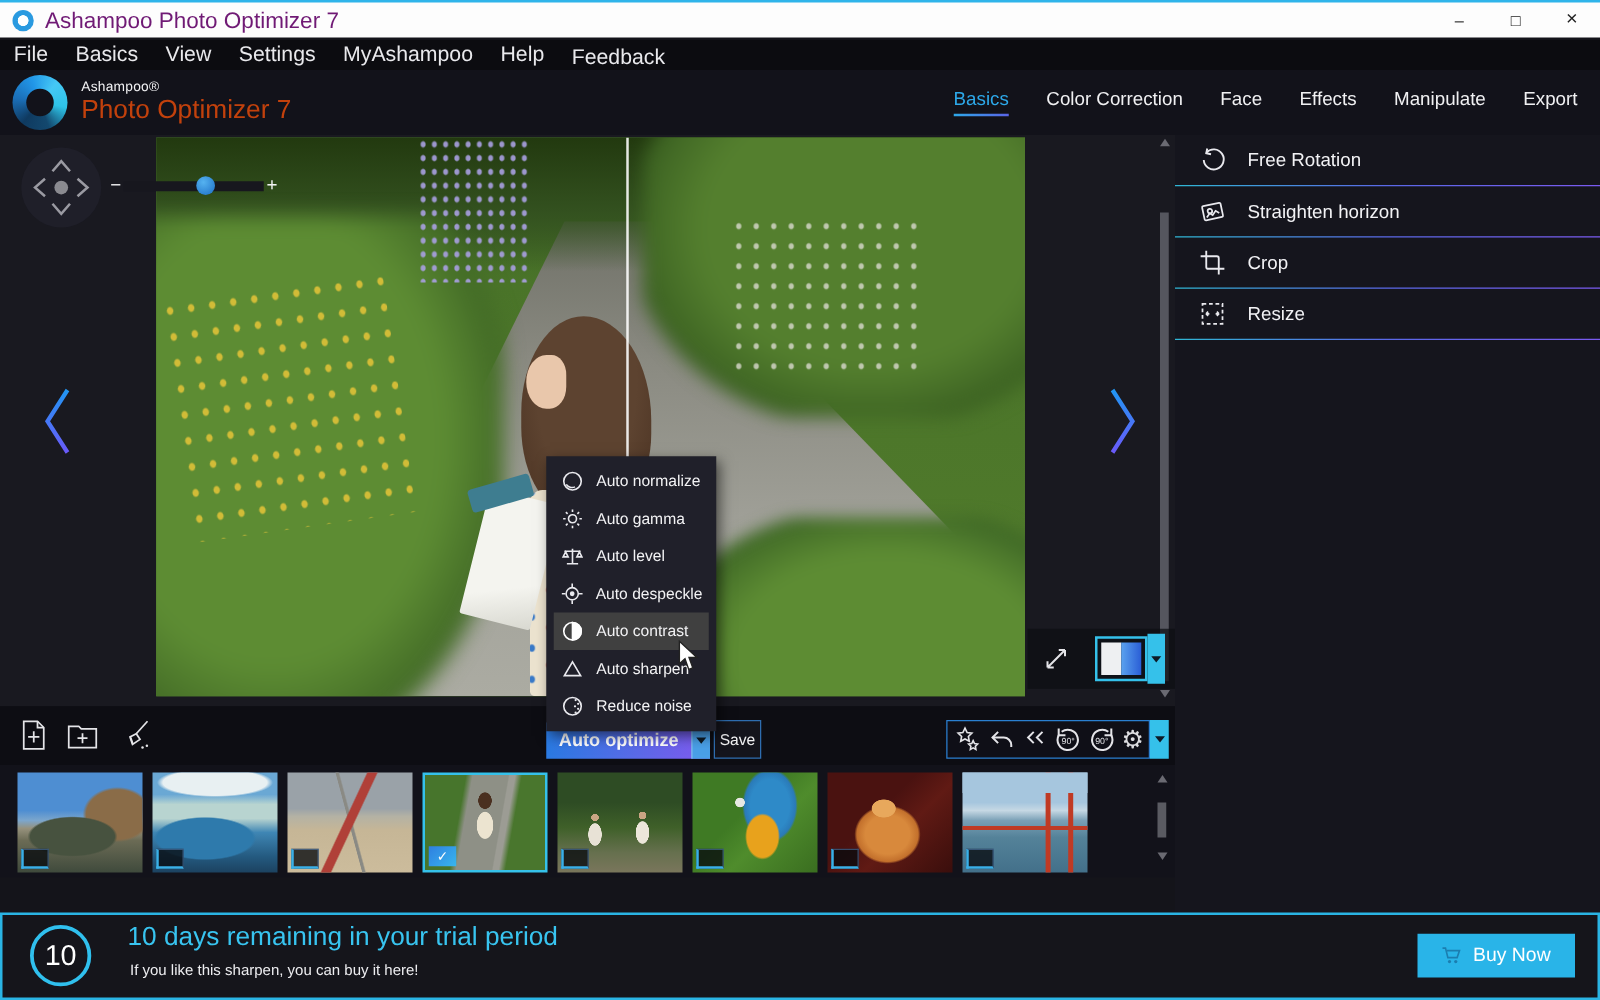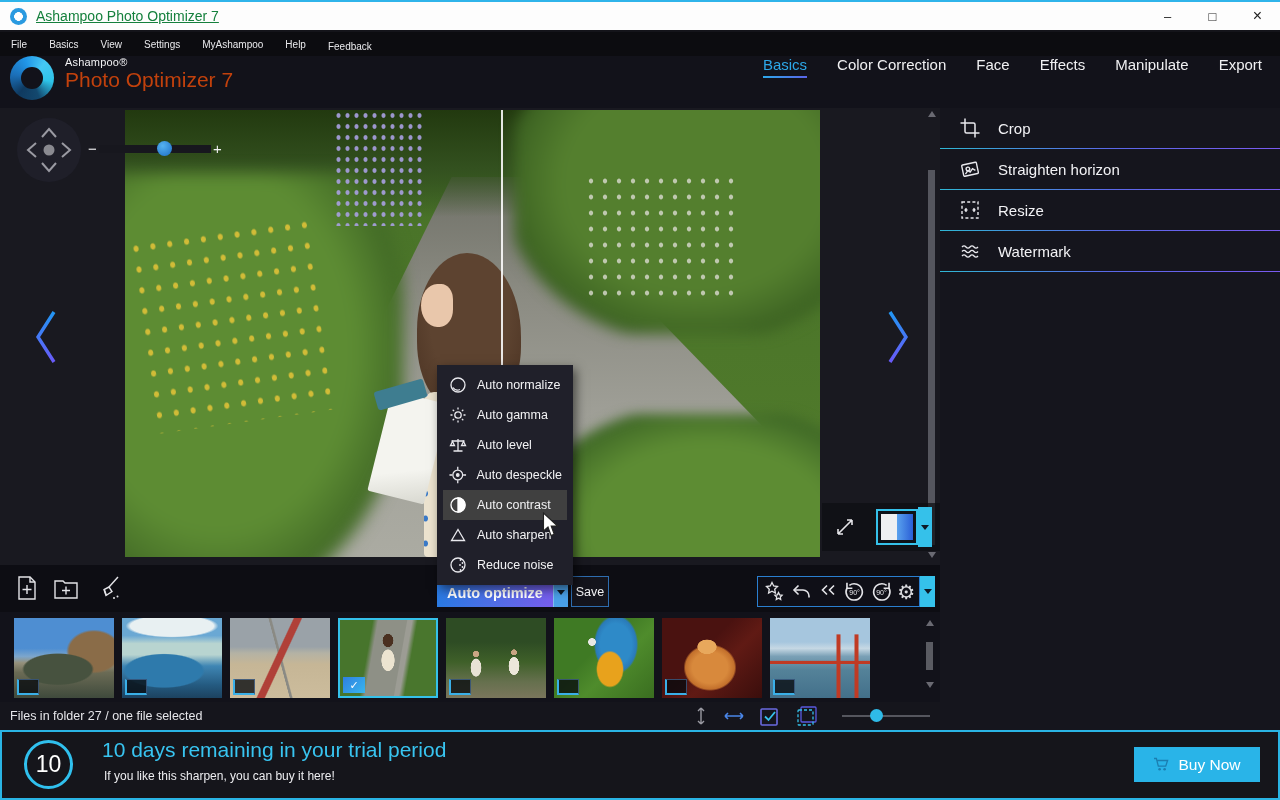--- a/index.html
+++ b/index.html
@@ -5,35 +5,35 @@
   * { margin:0; padding:0; box-sizing:border-box; }
   body { background:#000; font-family:"Liberation Sans", sans-serif; }
   .app { position:relative; width:1280px; height:800px; background:#14141a; overflow:hidden; }
   svg { display:block; }
 
   
   .titlebar { position:absolute; top:0; left:0; width:1280px; height:30px; background:#fdfdfd;
     border-top:2px solid #2fb4ea; display:flex; align-items:center; z-index:30; }
   .tb-logo { width:17px; height:17px; border-radius:50%; margin-left:10px;
     background:radial-gradient(circle at 50% 50%, #ffffff 0 34%, #2a9ae0 38% 72%, #1b5fa0 73% 100%); }
-  .tb-title { margin-left:9px; font-size:14px; color:#15803d;text-decoration:underline; }
+  .tb-title { margin-left:9px; font-size:18px; color:#701a75; }
   .tb-controls { margin-left:auto; display:flex; height:100%; }
   .tb-btn { width:45px; height:100%; display:flex; align-items:center; justify-content:center;
     color:#222; font-size:13px; cursor:default; }
   .tb-btn.close { font-size:16px; }
 
   
   .menubar { position:absolute; top:32px; left:0; width:1280px; height:24px; background:#0c0c10;
     display:flex; align-items:center; z-index:29; }
-  .menu-item { padding:3px 11px; color:#e9e9ec; font-size:10px; }
+  .menu-item { padding:3px 11px; color:#e9e9ec; font-size:17px; }
   .menu-item.lowered { position:relative; top:2px; }
 
   
   .appheader { position:absolute; top:56px; left:0; width:1280px; height:52px; background:#12121a;
-    display:flex; align-items:flex-start; z-index:28; }
+    display:flex; align-items:center; z-index:28; }
   .hlogo { position:relative; width:44px; height:44px; border-radius:50%; margin-left:10px;
     background:conic-gradient(from 220deg, #0f3a60, #1b6fb8, #2196e8, #45c8f5, #2ec4e8, #13486e, #0f3a60); }
   .hlogo-hole { position:absolute; left:11px; top:11px; width:22px; height:22px; border-radius:50%; background:#12121a; }
   .brand { margin-left:11px; }
   .brand-top { color:#f2f2f4; font-size:11px; letter-spacing:.2px; }
   .brand-bottom { color:#c2410c; font-size:21px; margin-top:0px; }
   .tabs { margin-left:auto; margin-right:18px; display:flex; gap:30px; align-items:flex-end; padding-bottom:0px; }
   .tab { color:#f0f0f2; font-size:15px; padding-bottom:6px; }
   .tab.active { color:#2da8e9; position:relative; }
   .tab.active::after { content:""; position:absolute; left:0; right:0; bottom:1px; height:2px;
@@ -497,75 +497,52 @@
           <div class="badge"></div>
         </div>
     </div>
     <div class="strip-scroll">
       <div class="ss-up"></div>
       <div class="ss-thumb"></div>
       <div class="ss-down"></div>
     </div>
   </div>
 
-  <div class="statusbar">
-    <span class="status-text">Files in folder 27 / one file selected</span>
-    <div class="status-icons">
-      <svg width="18" height="20" viewBox="0 0 18 20" stroke="#9a9aa2" stroke-width="1.4" fill="none">
-        <path d="M9 2v16M9 2L6 5M9 2l3 3M9 18l-3-3M9 18l3-3"></path>
-      </svg>
-      <svg width="22" height="16" viewBox="0 0 22 16" stroke="#4a86e8" stroke-width="1.6" fill="none">
-        <path d="M2 8h18M2 8l3-3M2 8l3 3M20 8l-3-3M20 8l-3 3"></path>
-      </svg>
-      <svg width="24" height="24" viewBox="0 0 24 24" fill="none">
-        <rect x="3" y="5" width="16" height="16" rx="1" stroke="#6a6ae0" stroke-width="1.6"></rect>
-        <path d="M7 12.5l3.5 3.5L17 8" stroke="#35c1ea" stroke-width="1.8"></path>
-      </svg>
-      <svg width="24" height="24" viewBox="0 0 24 24" fill="none">
-        <rect x="6" y="3" width="15" height="15" rx="1" stroke="#5a5ae0" stroke-width="1.3"></rect>
-        <rect x="3" y="6" width="15" height="15" rx="1" stroke="#35c1ea" stroke-width="1.3" stroke-dasharray="3 2"></rect>
-      </svg>
-      <div class="size-slider">
-        <div class="size-thumb"></div>
-      </div>
-    </div>
-  </div>
 
   <div class="sidebar">
     <div class="side-row">
       <svg width="24" height="24" viewBox="0 0 24 24" stroke="#e9e9ee" stroke-width="1.5" fill="none">
-        <path d="M7 2.5v13a1.5 1.5 0 0 0 1.5 1.5h13"></path>
-          <path d="M2.5 7h13A1.5 1.5 0 0 1 17 8.5v13"></path>
-      </svg>
-      <span class="side-label">Crop</span>
+        <path d="M7 6.2A8 8 0 1 1 5 12"></path>
+          <path d="M7.8 2.8L7 6.6l3.8.8"></path>
+      </svg>
+      <span class="side-label">Free Rotation</span>
     </div>
     <div class="side-row">
       <svg width="24" height="24" viewBox="0 0 24 24" stroke="#e9e9ee" stroke-width="1.4" fill="none">
         <g transform="rotate(-12 12 12)">
           <rect x="4.5" y="6.5" width="15" height="11.5" rx="1"></rect>
           <circle cx="10" cy="11.5" r="1.8"></circle>
           <path d="M6.5 16l3-2.8 2 1.8 3-2.8 2.5 2.3"></path>
         </g>
       </svg>
       <span class="side-label">Straighten horizon</span>
     </div>
     <div class="side-row">
+      <svg width="24" height="24" viewBox="0 0 24 24" stroke="#e9e9ee" stroke-width="1.5" fill="none">
+        <path d="M7 2.5v13a1.5 1.5 0 0 0 1.5 1.5h13"></path>
+          <path d="M2.5 7h13A1.5 1.5 0 0 1 17 8.5v13"></path>
+      </svg>
+      <span class="side-label">Crop</span>
+    </div>
+    <div class="side-row">
       <svg width="24" height="24" viewBox="0 0 24 24" stroke="#e9e9ee" stroke-width="1.4" fill="none">
         <rect x="4" y="4" width="16" height="16" stroke-dasharray="3 2.2"></rect>
         <path d="M9.5 12H6.8M6.8 12l1.7-1.7M6.8 12l1.7 1.7M14.5 12h2.7M17.2 12l-1.7-1.7M17.2 12l-1.7 1.7"></path>
       </svg>
       <span class="side-label">Resize</span>
-    </div>
-    <div class="side-row">
-      <svg width="24" height="24" viewBox="0 0 24 24" stroke="#e9e9ee" stroke-width="1.3" fill="none">
-        <path d="M4 8q2-2.4 4 0t4 0 4 0 4 0"></path>
-          <path d="M4 12.5q2-2.4 4 0t4 0 4 0 4 0"></path>
-          <path d="M4 17q2-2.4 4 0t4 0 4 0 4 0"></path>
-      </svg>
-      <span class="side-label">Watermark</span>
     </div>
   </div>
 
   <div class="trialbar">
     <div class="trial-badge">10</div>
     <div class="trial-headline">10 days remaining in your trial period</div>
     <div class="trial-subtext">If you like this sharpen, you can buy it here!</div>
     <div class="buy-btn">
       <svg width="17" height="15" viewBox="0 0 17 15">
         <path d="M1 1.5h2.4l1.9 7.6h7.4l1.9-5.6H4.6" stroke="#1b7eb0" stroke-width="1.3" fill="none"></path>

